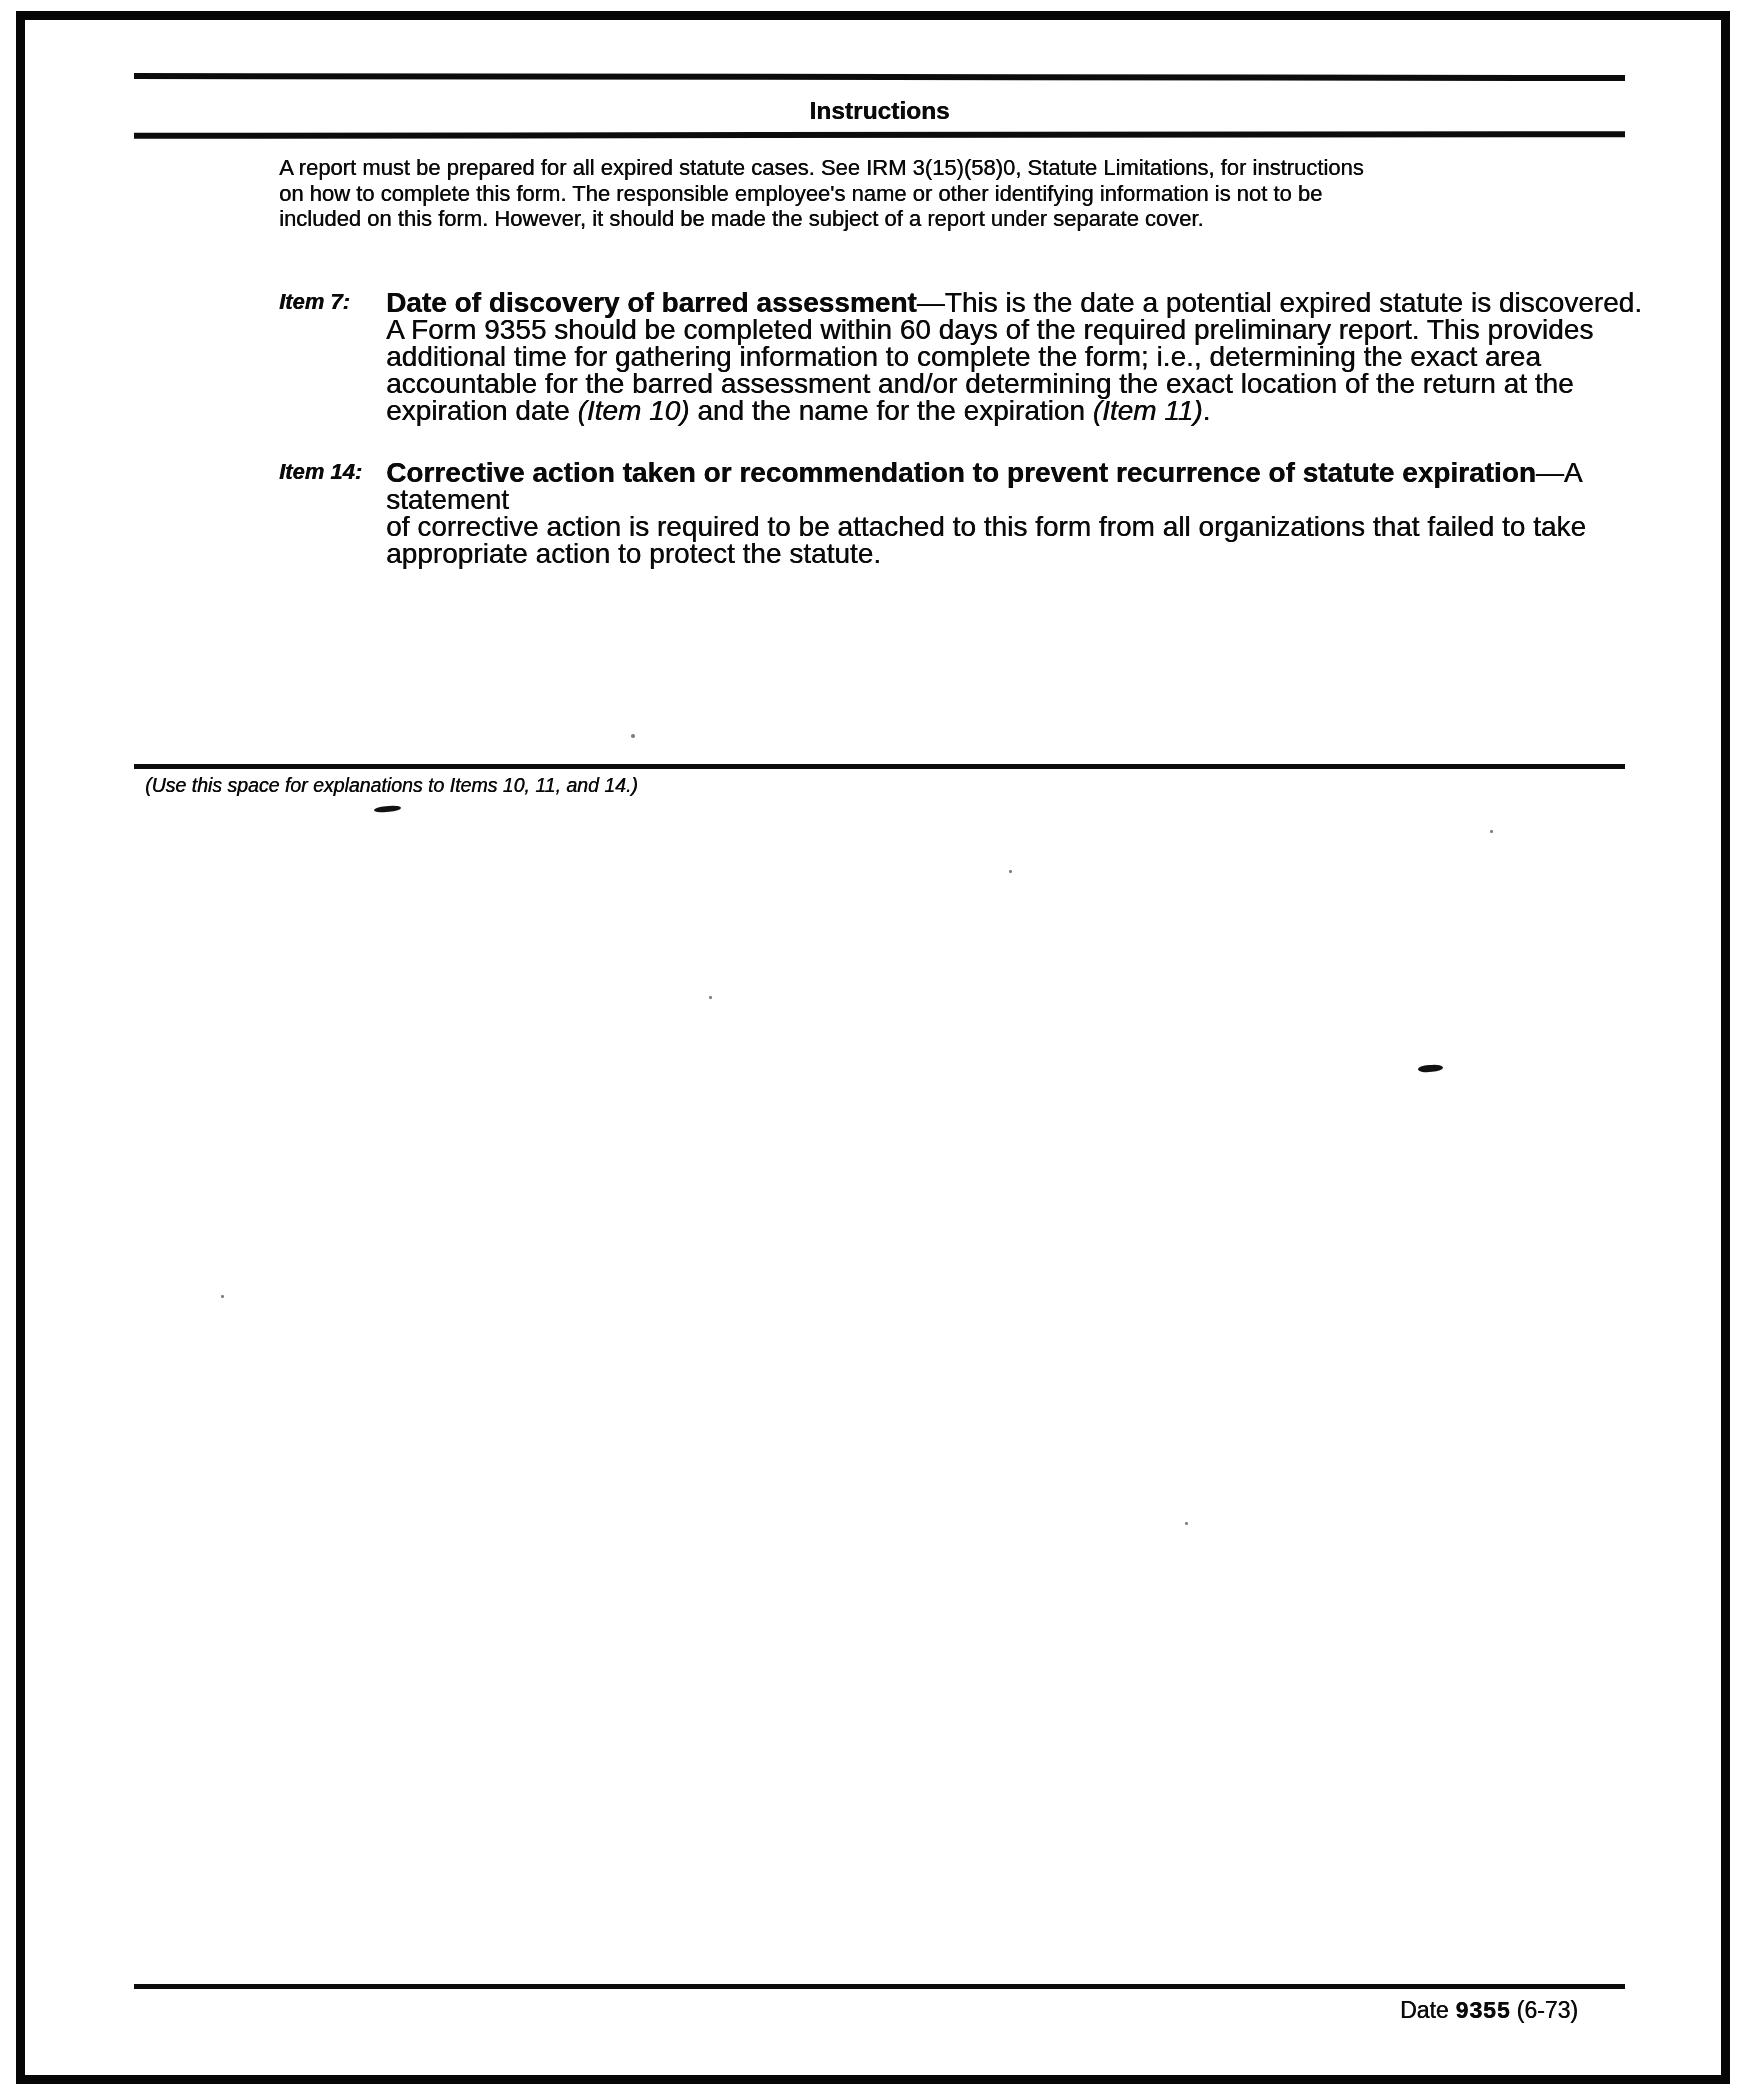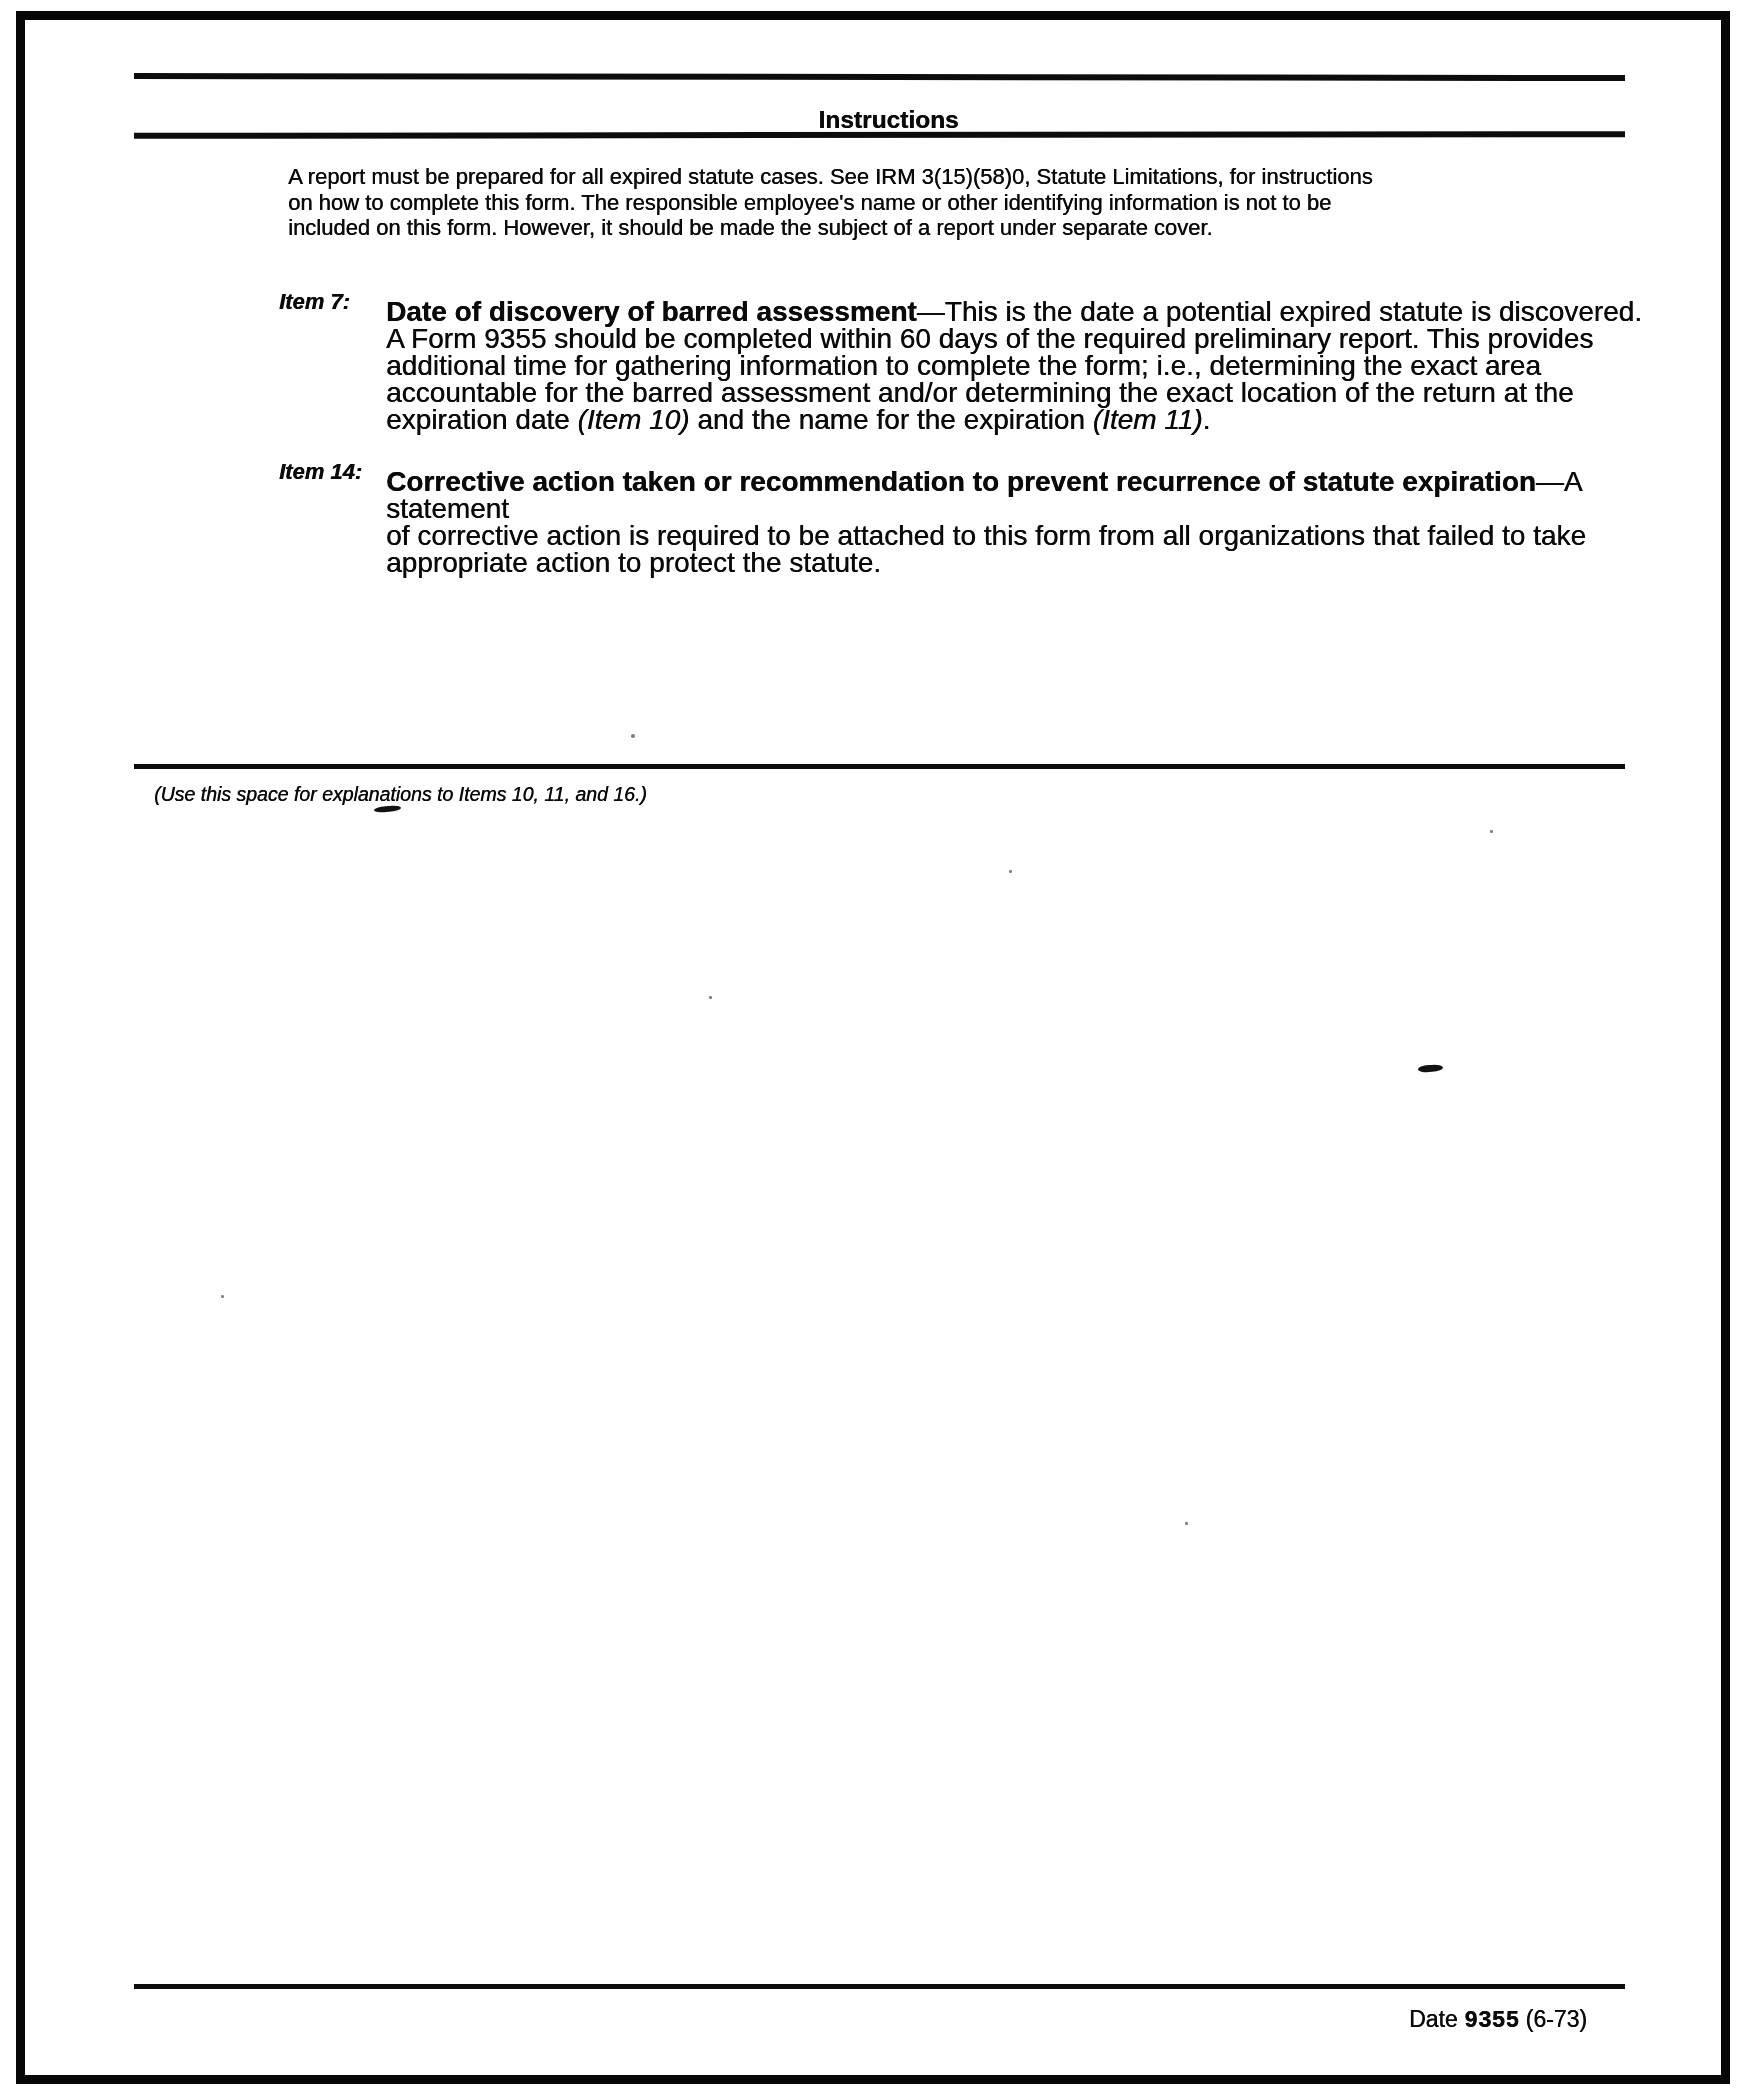--- a/index.html
+++ b/index.html
@@ -8,21 +8,21 @@
   }
   body {
     position: relative;
     width: 1748px;
     height: 2094px;
     background: #ffffff;
     font-family: "Liberation Sans", sans-serif;
     color: #0a0a0a;
     overflow: hidden;
   }
-  p, h1 { margin: 9px; }
+  p, h1 { margin: 0; }
 
   
   .page-border {
     position: absolute;
     left: 16.4px; top: 11px; right: 18px; bottom: 10px;
     border: 9px solid #060606;
   }
 
   
   .rule {
@@ -141,21 +141,21 @@
 </div>
 
 <div class="item item-14">
   <span class="item-label">Item 14:</span>
   <p class="item-body doc-text"><span class="seg-bold">Corrective action taken or recommendation to prevent recurrence of statute expiration</span><span>—A statement
 of corrective action is required to be attached to this form from all organizations that failed to take
 appropriate action to protect the statute.</span></p>
 </div>
 
 <div class="rule rule-mid"></div>
-<p class="caption doc-text">(Use this space for explanations to Items 10, 11, and 16.)</p>
+<p class="caption doc-text">(Use this space for explanations to Items 10, 11, and 14.)</p>
 
 <div class="smudge smudge-1"></div>
 <div class="smudge smudge-2"></div>
 <div class="speck speck-1"></div>
 <div class="speck speck-2"></div>
 <div class="speck speck-3"></div>
 <div class="speck speck-4"></div>
 <div class="speck speck-5"></div>
 <div class="speck speck-6"></div>
 

